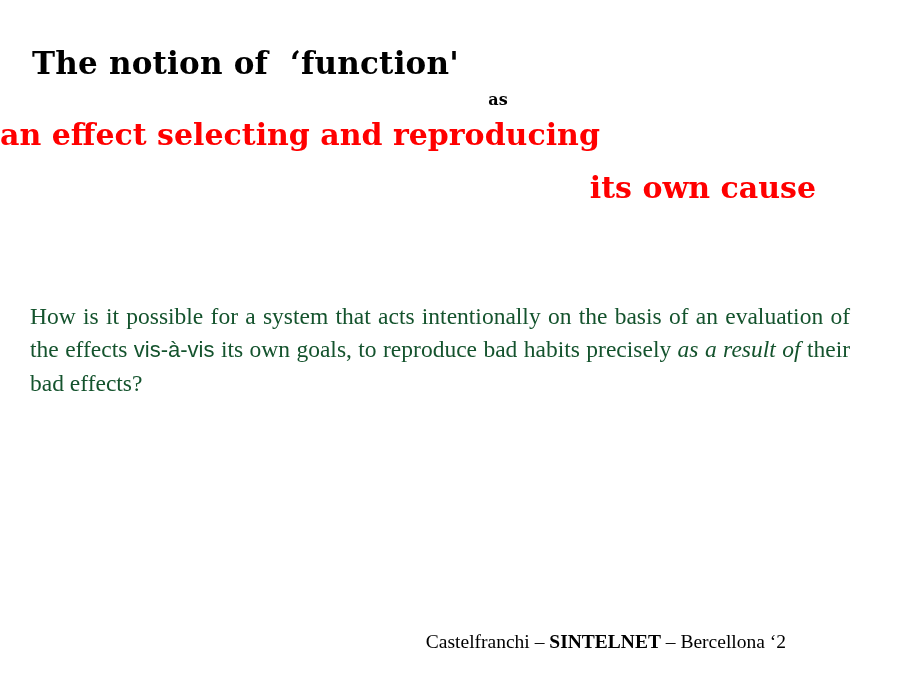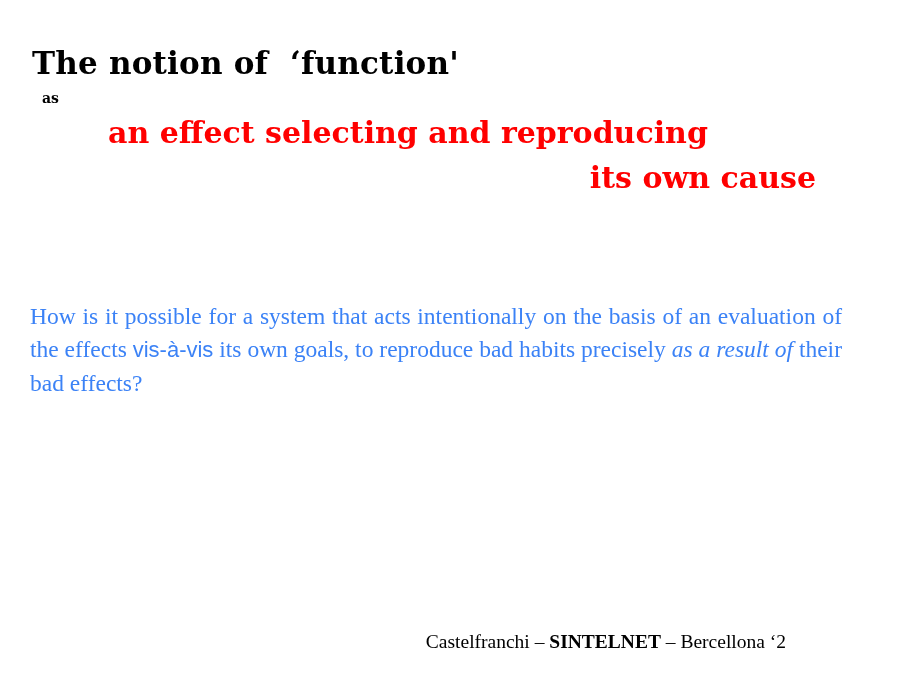--- a/index.html
+++ b/index.html
@@ -34,60 +34,60 @@
     font-size: 31px;
     color: #000000;
     padding-left: 32px;
     line-height: 1.15;
     letter-spacing: 0.2px;
     white-space: pre;
   }
   .title-line-2 {
     font-family: "DejaVu Serif", serif;
     font-weight: bold;
-    font-size: 14px;
+    font-size: 16px;
     color: #000000;
-    padding-left: 42px;
+    padding-left: 96px;
     margin-top: 9px;
     line-height: 1.1;
+    text-align: center;
   }
   .title-line-3 {
     font-family: "DejaVu Serif", serif;
     font-weight: bold;
     font-size: 30px;
     color: #ff0000;
-    padding-left: 108px;
     margin-top: 10px;
     line-height: 1.15;
   }
   .title-line-4 {
     font-family: "DejaVu Serif", serif;
     font-weight: bold;
     font-size: 30px;
     color: #ff0000;
     text-align: right;
     padding-right: 84px;
-    margin-top: 10px;
+    margin-top: 18px;
     line-height: 1.15;
   }
 
   
   .body-block {
     position: absolute;
     left: 30px;
     top: 300px;
     width: 820px;
   }
   .para {
     font-family: "Liberation Serif", serif;
     font-size: 23.5px;
     line-height: 1.42;
     text-align: justify;
-    color: #3b82f6;
-    margin: 0 8px 28px 0;
+    color: #14532d;
+    margin: 0 0 28px 0;
   }
   .para:last-child {
     margin-bottom: 0;
   }
   .sans {
     font-family: "Liberation Sans", sans-serif;
     font-size: 22px;
   }
   .ital {
     font-style: italic;

